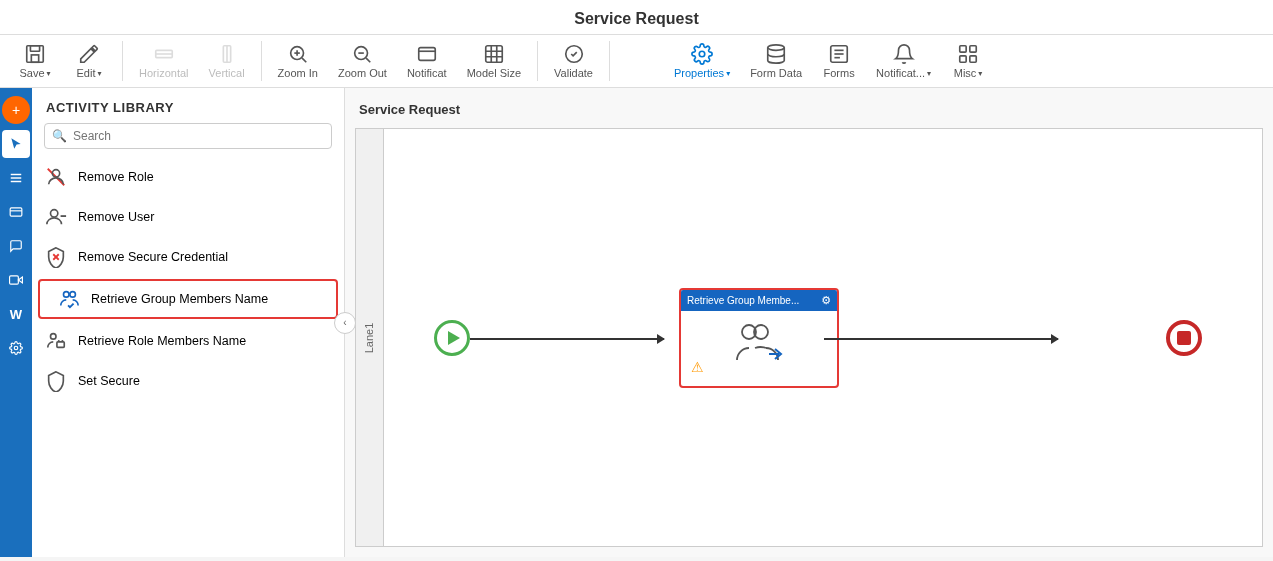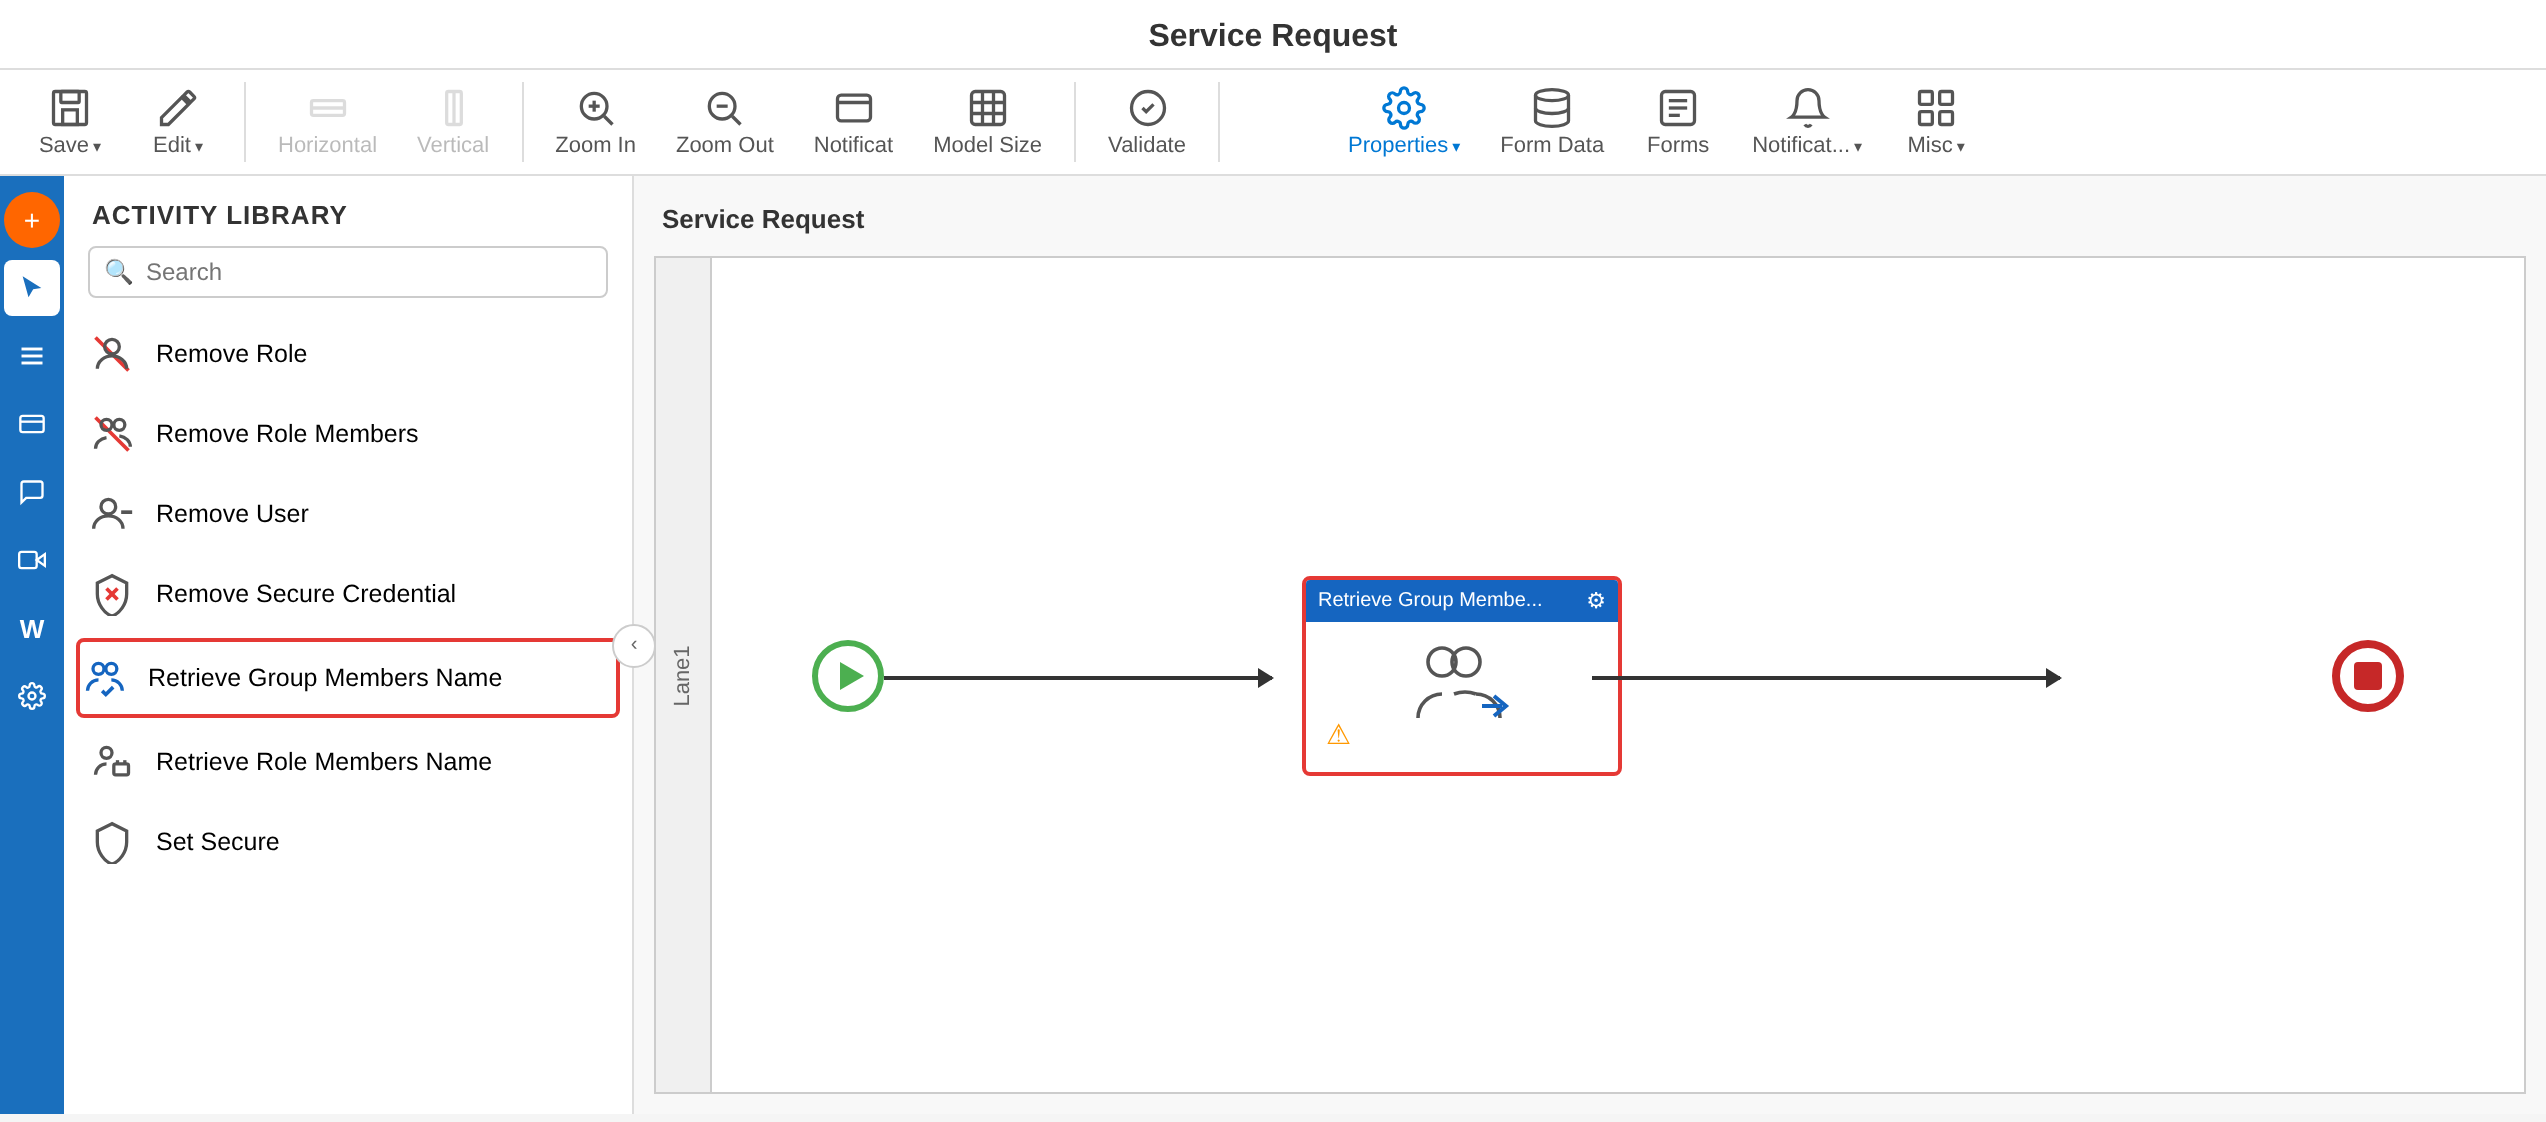--- a/index.html
+++ b/index.html
@@ -69,21 +69,21 @@
       color: #fff;
       cursor: pointer;
       border-radius: 4px;
       font-size: 14px;
     }
     .side-icon.active { background: #fff; color: #1a6fbd; }
     .side-icon.accent { background: #ff6600; color: #fff; border-radius: 50%; }
 
     
     .library-panel {
-      width: 285px;
+      width: 313px;
       background: #fff;
       border-right: 1px solid #ddd;
       display: flex;
       flex-direction: column;
     }
     .library-title {
       padding: 12px 14px 8px;
       font-size: 13px;
       font-weight: 700;
       color: #333;
@@ -120,21 +120,21 @@
       padding: 8px 12px;
       cursor: pointer;
       font-size: 12.5px;
       color: #000000;
       gap: 10px;
     }
     .library-item.highlighted {
       border: 2px solid #e53935;
       border-radius: 4px;
       margin: 2px 6px;
-      padding: 6px 0;
+      padding: 6px 17px;
     }
     .item-icon {
       width: 24px;
       height: 24px;
       flex-shrink: 0;
       display: flex;
       align-items: center;
       justify-content: center;
     }
 
@@ -515,32 +515,20 @@
         <div class="item-icon">
           <svg width="22" height="22" viewBox="0 0 24 24" fill="none" stroke="#555" stroke-width="1.8">
             <line x1="3" y1="3" x2="21" y2="21" stroke="#e53935" stroke-width="2"></line>
             <circle cx="12" cy="8" r="4"></circle>
             <path d="M4 20c0-4 4-7 8-7s8 3 8 7"></path>
           </svg>
         </div>
         <span>Remove Role</span>
       </div>
 
-      <div class="library-item">
-        <div class="item-icon">
-          <svg width="22" height="22" viewBox="0 0 24 24" fill="none" stroke="#555" stroke-width="1.8">
-            <line x1="3" y1="3" x2="21" y2="21" stroke="#e53935" stroke-width="2"></line>
-            <circle cx="9" cy="7" r="3"></circle>
-            <path d="M3 20c0-3 2.5-5.5 6-6"></path>
-            <circle cx="16" cy="7" r="3"></circle>
-            <path d="M16 13c3.5.5 6 3 6 6"></path>
-          </svg>
-        </div>
-        <span>Remove Role Members</span>
-      </div>
 
       <div class="library-item">
         <div class="item-icon">
           <svg width="22" height="22" viewBox="0 0 24 24" fill="none" stroke="#555" stroke-width="1.8">
             <circle cx="10" cy="8" r="4"></circle>
             <path d="M2 20c0-4 3.6-7 8-7s8 3 8 7"></path>
             <line x1="17" y1="11" x2="23" y2="11" stroke="#555" stroke-width="2"></line>
           </svg>
         </div>
         <span>Remove User</span>

